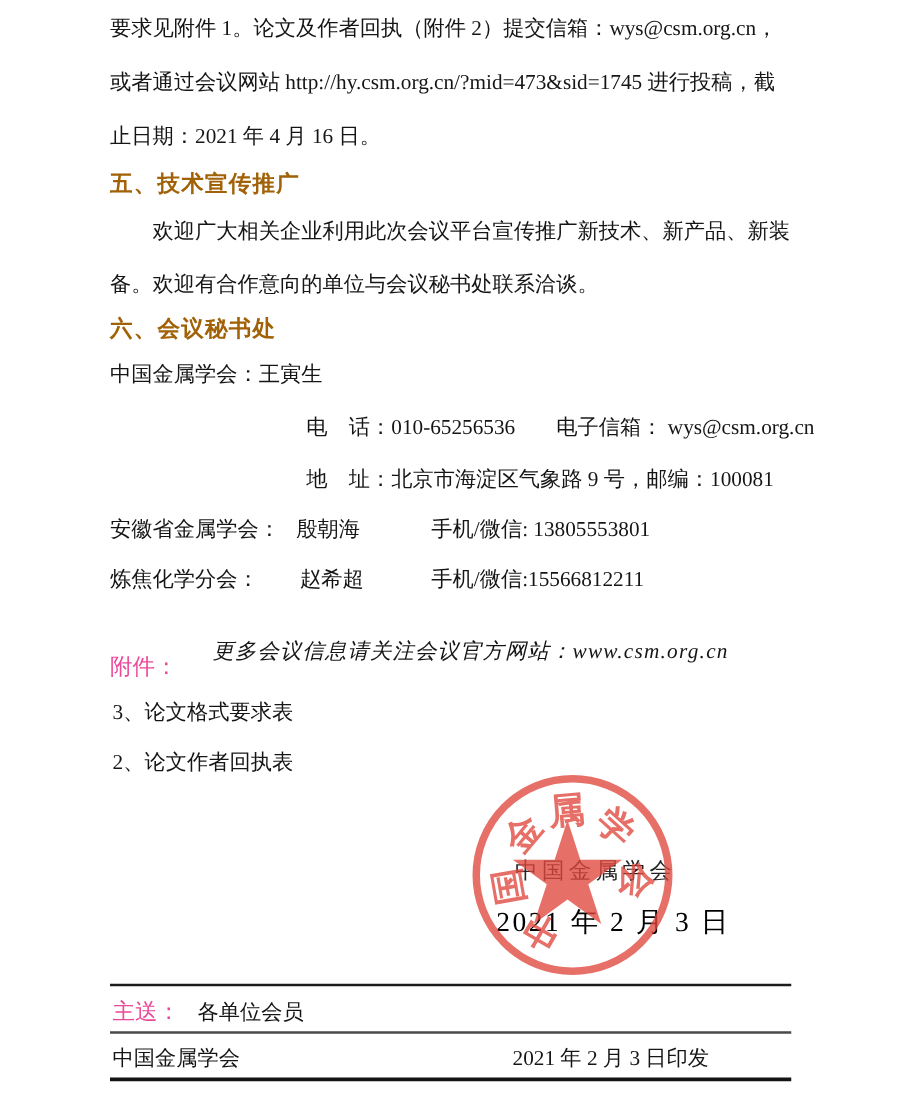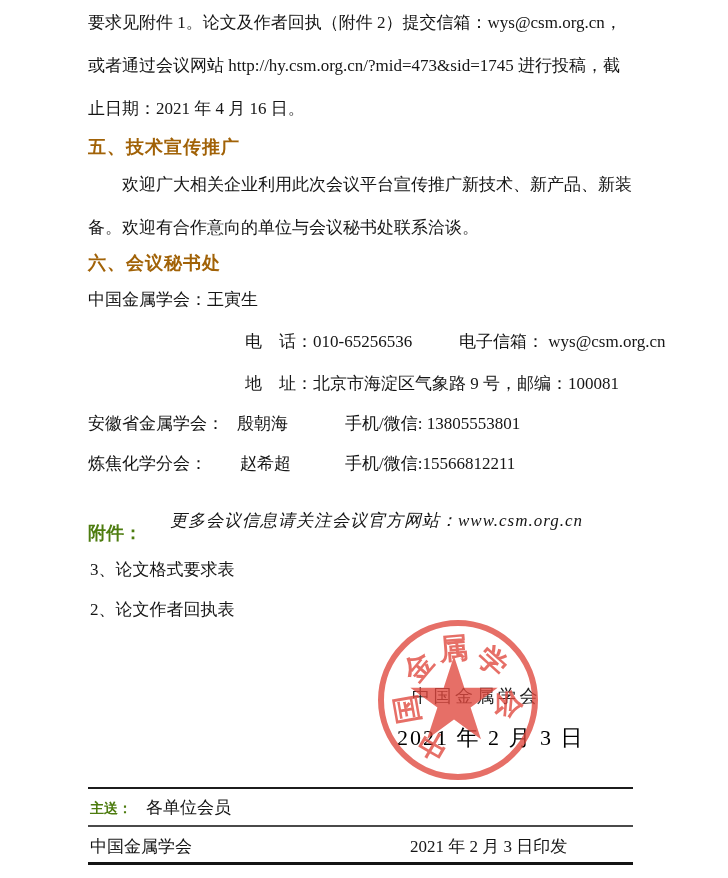--- a/index.html
+++ b/index.html
@@ -8,21 +8,21 @@
     font-family:"Liberation Serif","DejaVu Serif",serif;
     color:#151515;font-size:17px;padding-left:18px;
   }
   .abs{position:absolute;white-space:nowrap;line-height:1.35;}
   .heading{
     font-family:"Liberation Sans","DejaVu Sans",sans-serif;
     font-weight:bold;font-size:18px;letter-spacing:1px;color:#a16207;
   }
   .boldlabel{
     font-family:"Liberation Sans","DejaVu Sans",sans-serif;
-    font-weight:bold;font-size:18px;color:#4d7c0f;
+    font-weight:normal;font-size:18px;color:#ec4899;
   }
   .italicnote{font-style:italic;font-size:17px;letter-spacing:1px;margin-top:24px;}
   .rule{position:absolute;left:88px;width:545px;height:0;}
   .rule-2{border-top:2px solid #1c1c1c;}
   .rule-mid{border-top:2px solid #4a4a4a;}
   .rule-3{border-top:3px solid #141414;}
   .seal-svg{position:absolute;left:366px;top:610px;pointer-events:none;}
   .seal-org{position:absolute;left:412px;top:684px;font-size:18px;letter-spacing:3.5px;color:#222;}
   .seal-date{position:absolute;left:397px;top:723px;font-size:22px;letter-spacing:2px;color:#000000;}
   .footer-row{display:flex;gap:14px;align-items:baseline;}
@@ -38,21 +38,21 @@
 
   <div class="abs heading" style="top:135px;left:88px">五、技术宣传推广</div>
   <div class="abs" style="top:174px;left:122px">欢迎广大相关企业利用此次会议平台宣传推广新技术、新产品、新装</div>
   <div class="abs" style="top:217px;left:88px">备。欢迎有合作意向的单位与会议秘书处联系洽谈。</div>
 
   <div class="abs heading" style="top:251px;left:88px">六、会议秘书处</div>
 
   <div class="abs" style="top:289px;left:88px">中国金属学会：王寅生</div>
 
   <div class="abs" style="top:331px;left:245px">电　话：010-65256536</div>
-  <div class="abs" style="top:331px;left:459px">电子信箱： wys@csm.org.cn</div>
+  <div class="abs" style="top:331px;left:445px">电子信箱： wys@csm.org.cn</div>
 
   <div class="abs" style="top:373px;left:245px">地　址：北京市海淀区气象路 9 号，邮编：100081</div>
 
   <div class="abs" style="top:413px;left:88px">安徽省金属学会：</div>
   <div class="abs" style="top:413px;left:237px">殷朝海</div>
   <div class="abs" style="top:413px;left:345px">手机/微信: 13805553801</div>
 
   <div class="abs" style="top:453px;left:88px">炼焦化学分会：</div>
   <div class="abs" style="top:453px;left:240px">赵希超</div>
   <div class="abs" style="top:453px;left:345px">手机/微信:15566812211</div>
@@ -77,21 +77,21 @@
         <text x="92" y="48" transform="rotate(-5 92 90)" fill="#e0473d">属</text>
         <text x="92" y="48" transform="rotate(42 92 90)" fill="#e0473d">学</text>
         <text x="92" y="48" transform="rotate(95 92 90)" fill="#e0473d">会</text>
       </g>
     </g>
   </svg>
 
   <div class="rule rule-2" style="top:787px"></div>
 
   <div class="abs footer-row" style="top:797px;left:90px">
-    <span class="boldlabel" style="font-size:14px">主送：</span>
+    <span class="boldlabel" style="font-size:18px">主送：</span>
     <span>各单位会员</span>
   </div>
 
   <div class="rule rule-mid" style="top:825px"></div>
 
   <div class="abs" style="top:836px;left:90px">中国金属学会</div>
   <div class="abs" style="top:836px;left:410px">2021 年 2 月 3 日印发</div>
 
   <div class="rule rule-3" style="top:862px"></div>
 

